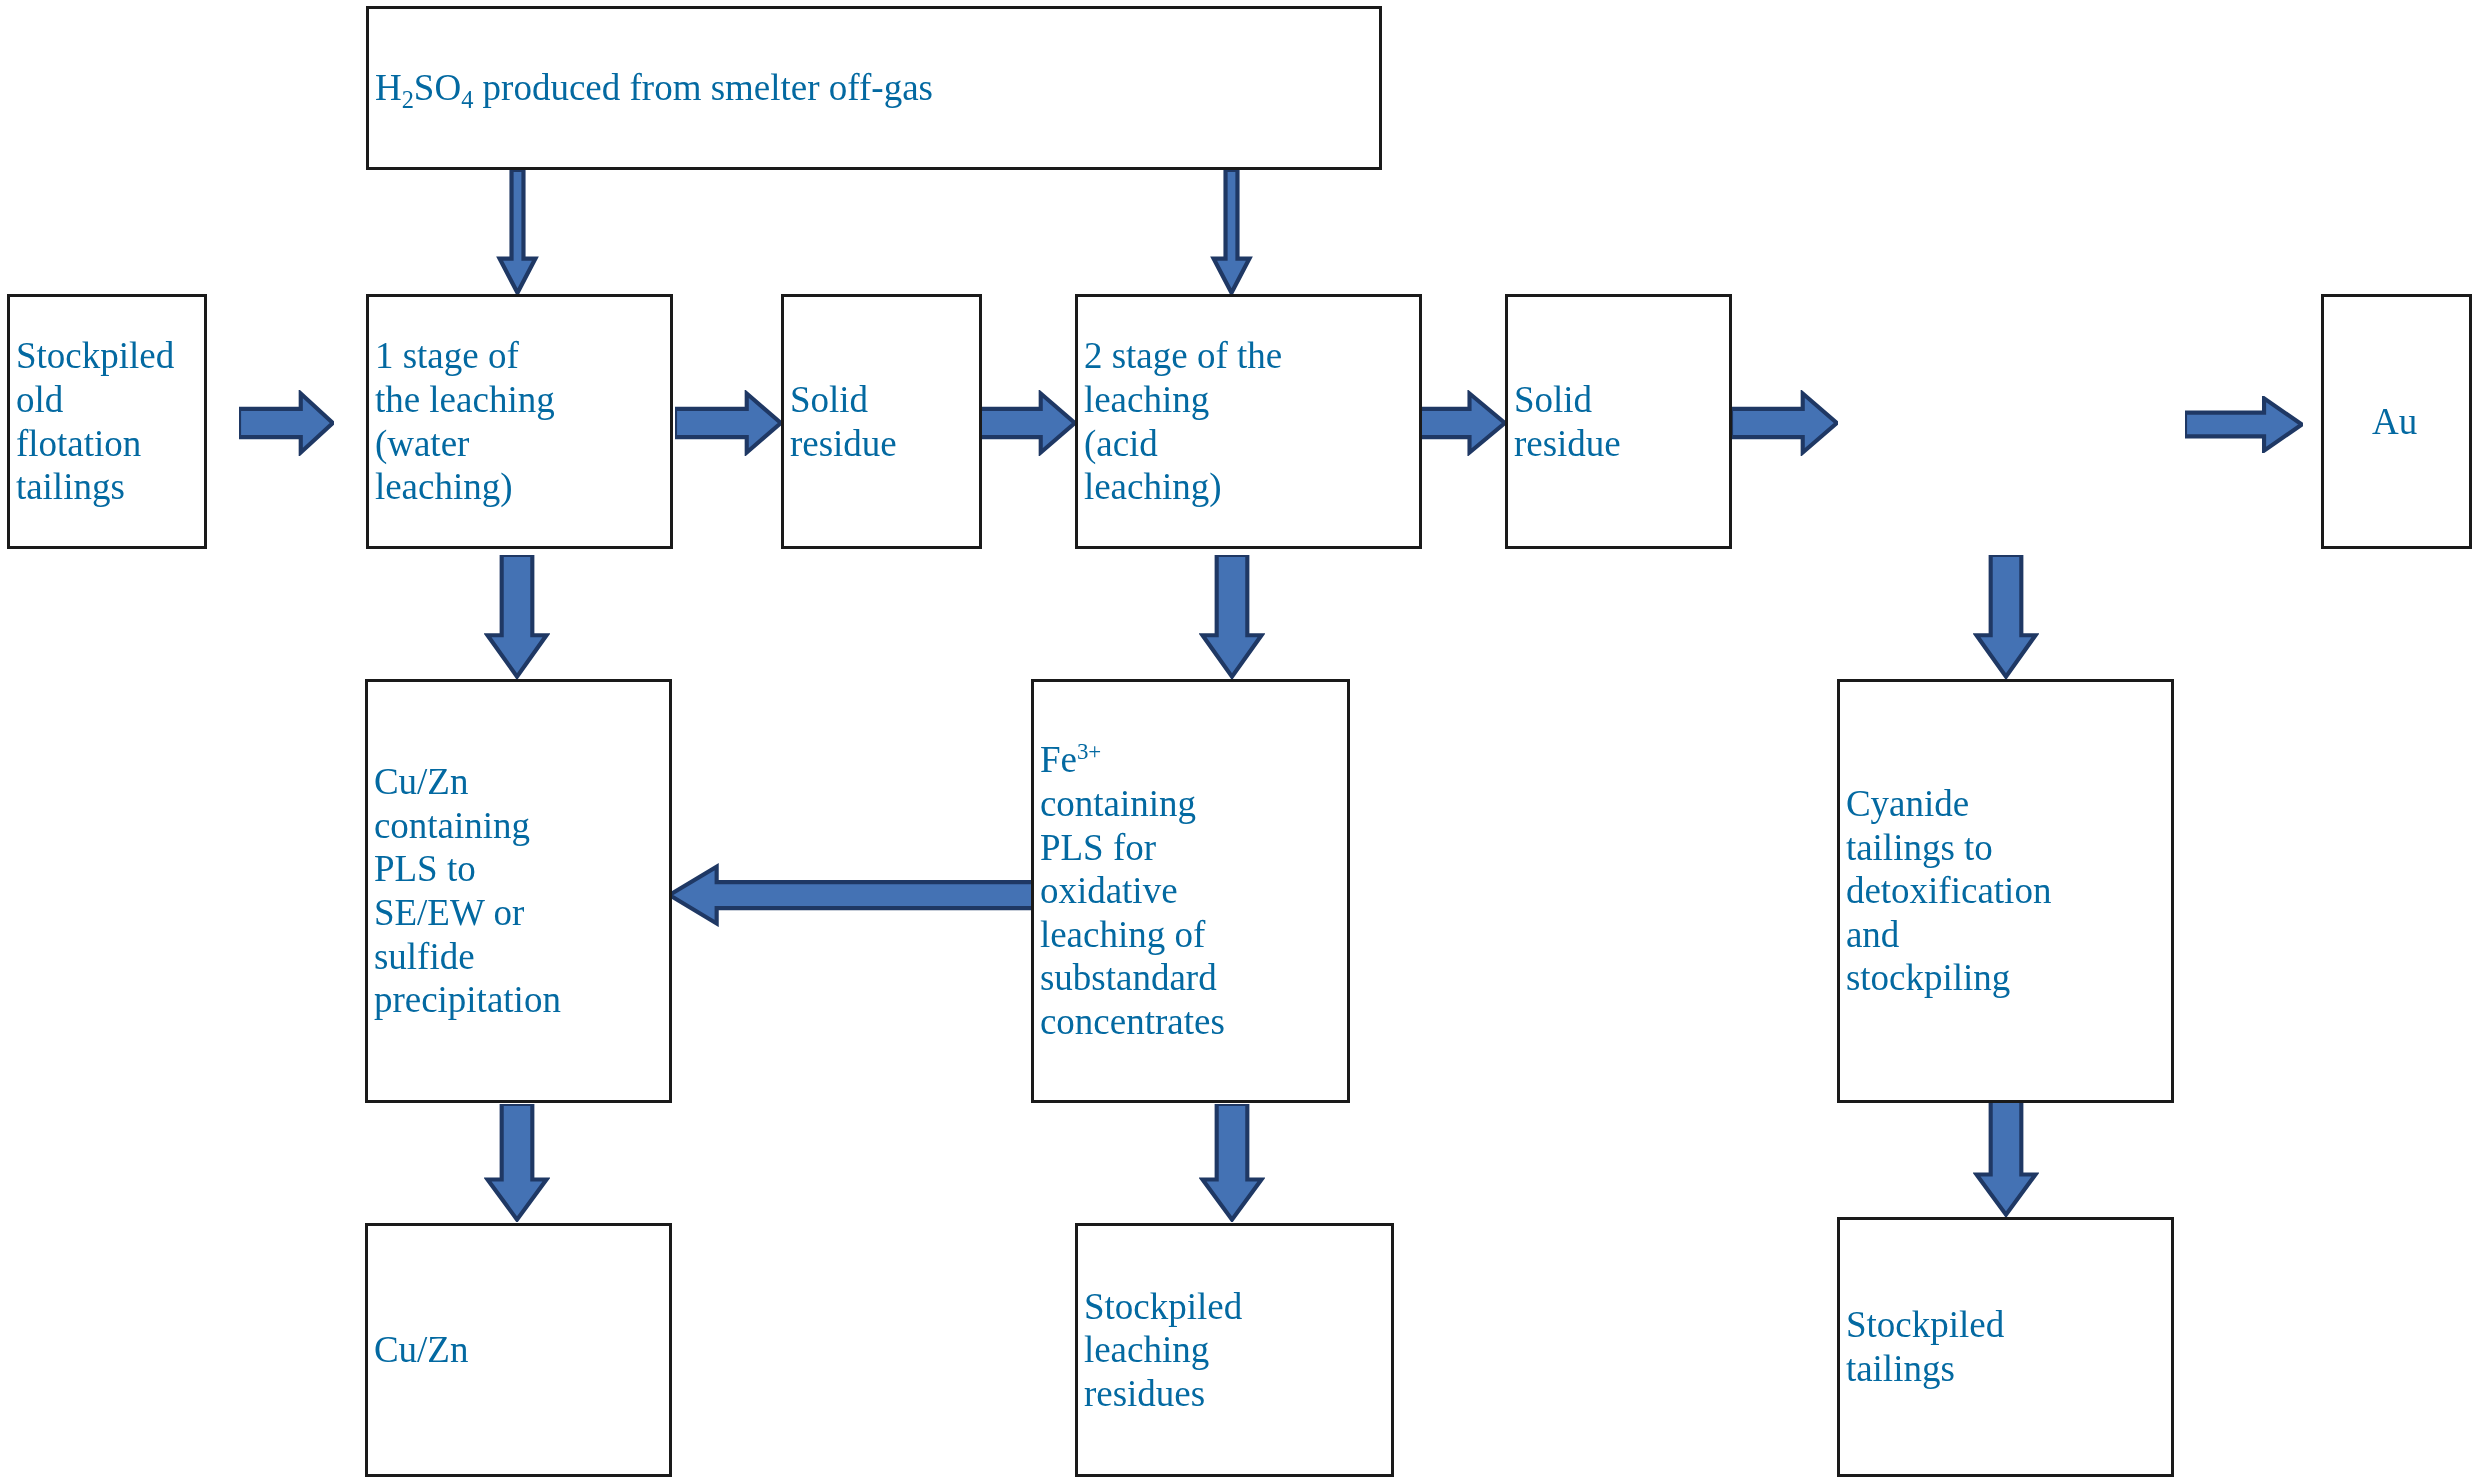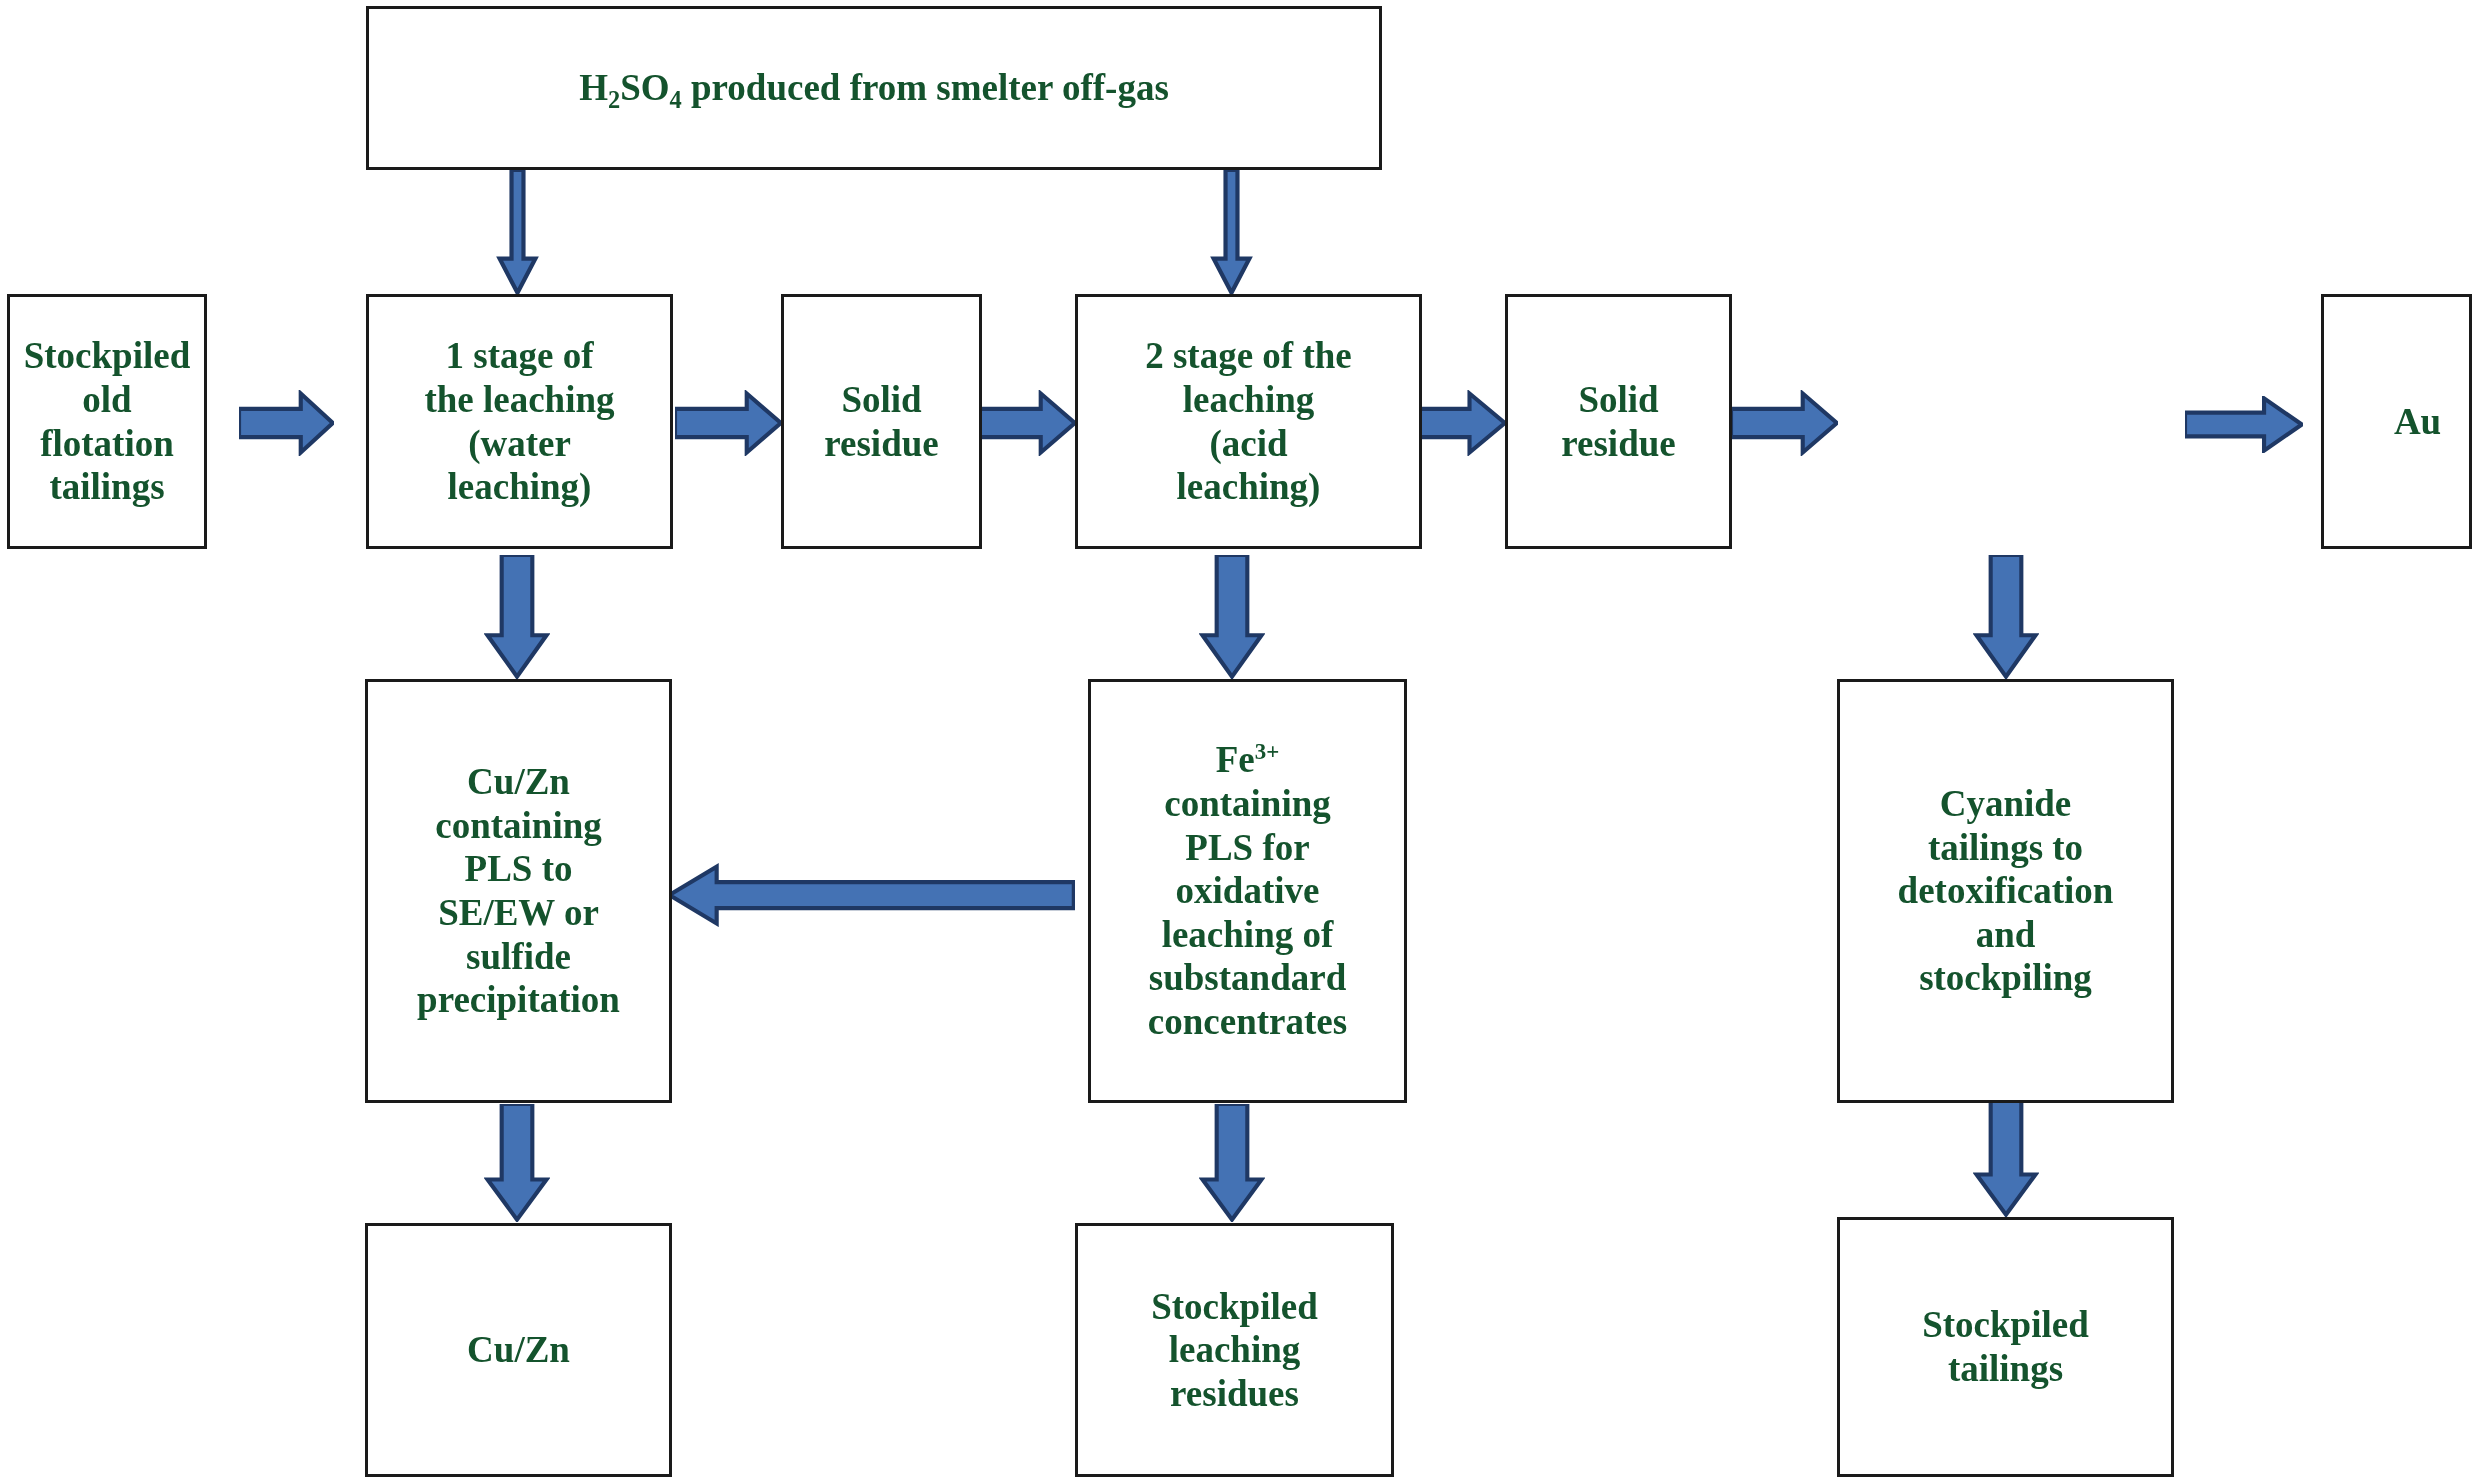--- a/index.html
+++ b/index.html
@@ -16,23 +16,23 @@
     overflow: hidden;
   }
   .box {
     position: absolute;
     box-sizing: border-box;
     border: 3px solid #1a1a1a;
     background: #ffffff;
     display: flex;
     align-items: center;
     justify-content: center;
-    text-align: center;
-    font-weight: bold;
-    color: #14532d;
+    text-align: left;
+    font-weight: normal;
+    color: #0369a1;
     line-height: 1.18;
     padding: 3.5px 5.9px;
   }
   .box .txt {
     display: block;
     width: 100%;
     white-space: pre-line;
   }
   .f-top   { font-size: 37px; }
   .f-main  { font-size: 37px; }
@@ -185,21 +185,21 @@
 
   <div class="box f-mid" style="left:365px; top:679px; width:307px; height:424px;">
     <span class="txt">Cu/Zn
 containing
 PLS to
 SE/EW or
 sulfide
 precipitation</span>
   </div>
 
-  <div class="box f-mid" style="left:1088px; top:679px; width:319px; height:424px;">
+  <div class="box f-mid" style="left:1031px; top:679px; width:319px; height:424px;">
     <span class="txt"><span>Fe</span><span class="sup">3+</span>
 <span>containing
 PLS for
 oxidative
 leaching of
 substandard
 concentrates</span></span>
   </div>
 
   <div class="box f-mid" style="left:1837px; top:679px; width:337px; height:424px;">

